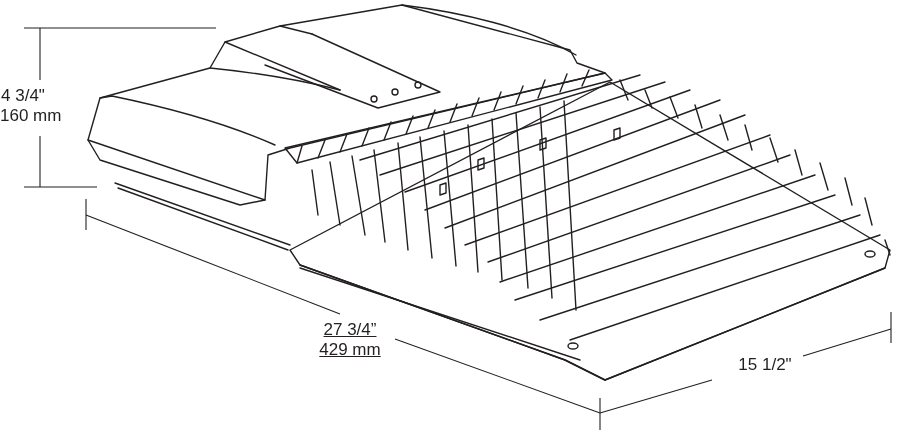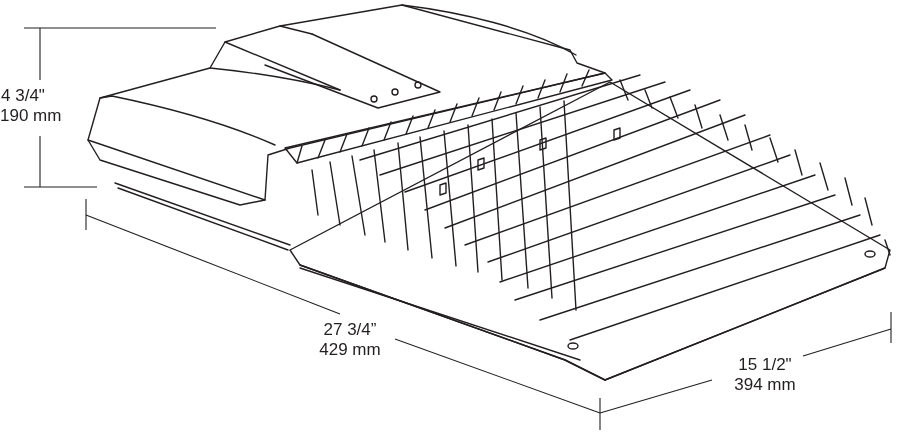--- a/index.html
+++ b/index.html
@@ -1,21 +1,21 @@
 <!DOCTYPE html>
 <html><head>
 <meta charset="utf-8">
 <style>
   html, body { margin: 0; padding: 0; background: #ffffff; }
   body { width: 900px; height: 438px; overflow: hidden; position: relative; font-family: "Liberation Sans", "DejaVu Sans", sans-serif; }
   #diagram { position: absolute; left: 0; top: 0; width: 900px; height: 438px; }
   .dim-label { position: absolute; color: #231f20; font-size: 17px; line-height: 20px; text-align: center; white-space: nowrap; }
   .dim-label span { display: block; }
   #dim-height { left: 0px; top: 86px; width: 46px; }
-  #dim-length { left: 300px; top: 320px; width: 100px; }
+  #dim-length { left: 300px; top: 320px; width: 100px; text-decoration: underline; }
   #dim-width { left: 720px; top: 355px; width: 90px; }
   svg .ln { stroke: #231f20; fill: none; stroke-width: 1.4; stroke-linejoin: round; stroke-linecap: round; }
   svg .dl { stroke: #231f20; fill: none; stroke-width: 1.1; }
   svg .fill { fill: #ffffff; }
 </style>
 </head>
 <body>
 
 <svg id="diagram" viewBox="0 0 900 438" xmlns="http://www.w3.org/2000/svg">
 
@@ -80,24 +80,23 @@
     <path class="ln" d="M 312 170 L 318 215 M 330 162 L 340 225 M 352 156 L 365 235 M 374 150 L 385 242 M 398 143 L 408 250 M 420 137 L 432 258 M 444 131 L 456 266 M 468 125 L 478 272 M 492 119 L 502 280 M 516 113 L 528 288 M 540 107 L 552 298 M 564 101 L 576 310"></path>
     <path class="ln" d="M 620 80 L 628 100 M 645 90 L 652 108 M 670 97 L 678 118 M 695 105 L 702 128 M 720 115 L 728 140 M 745 125 L 752 150 M 770 138 L 778 162 M 795 150 L 802 175 M 820 163 L 828 190 M 845 178 L 852 205 M 865 198 L 872 225 M 885 240 L 890 255"></path>
     <path class="ln" d="M 440 185 l 6 -2 l 0 10 l -6 2 z M 478 160 l 6 -2 l 0 10 l -6 2 z M 540 140 l 6 -2 l 0 10 l -6 2 z M 614 130 l 6 -2 l 0 10 l -6 2 z"></path>
     <ellipse class="ln" cx="573" cy="346" rx="5" ry="3"></ellipse>
     <ellipse class="ln" cx="870" cy="254" rx="5" ry="3"></ellipse>
   </g>
 </svg>
 
 <div id="dim-height" class="dim-label">
   <span>4 3/4"</span>
-  <span>190 mm</span>
+  <span>160 mm</span>
 </div>
 
 <div id="dim-length" class="dim-label">
   <span>27 3/4”</span>
   <span>429 mm</span>
 </div>
 
 <div id="dim-width" class="dim-label">
   <span>15 1/2"</span>
-  <span>394 mm</span>
 </div>
 
 </body></html>

